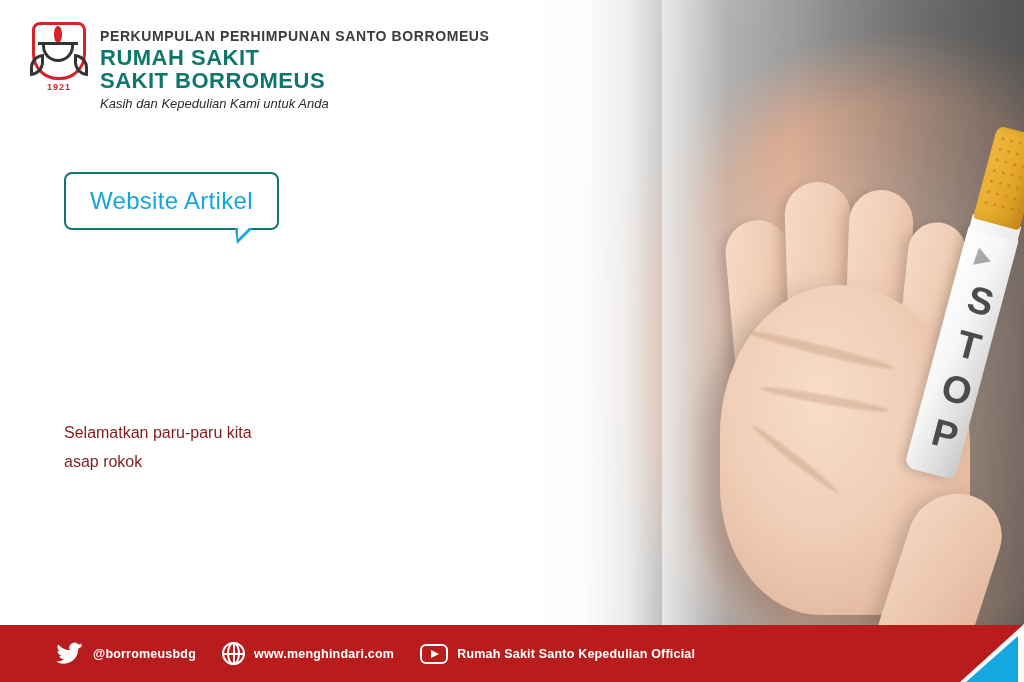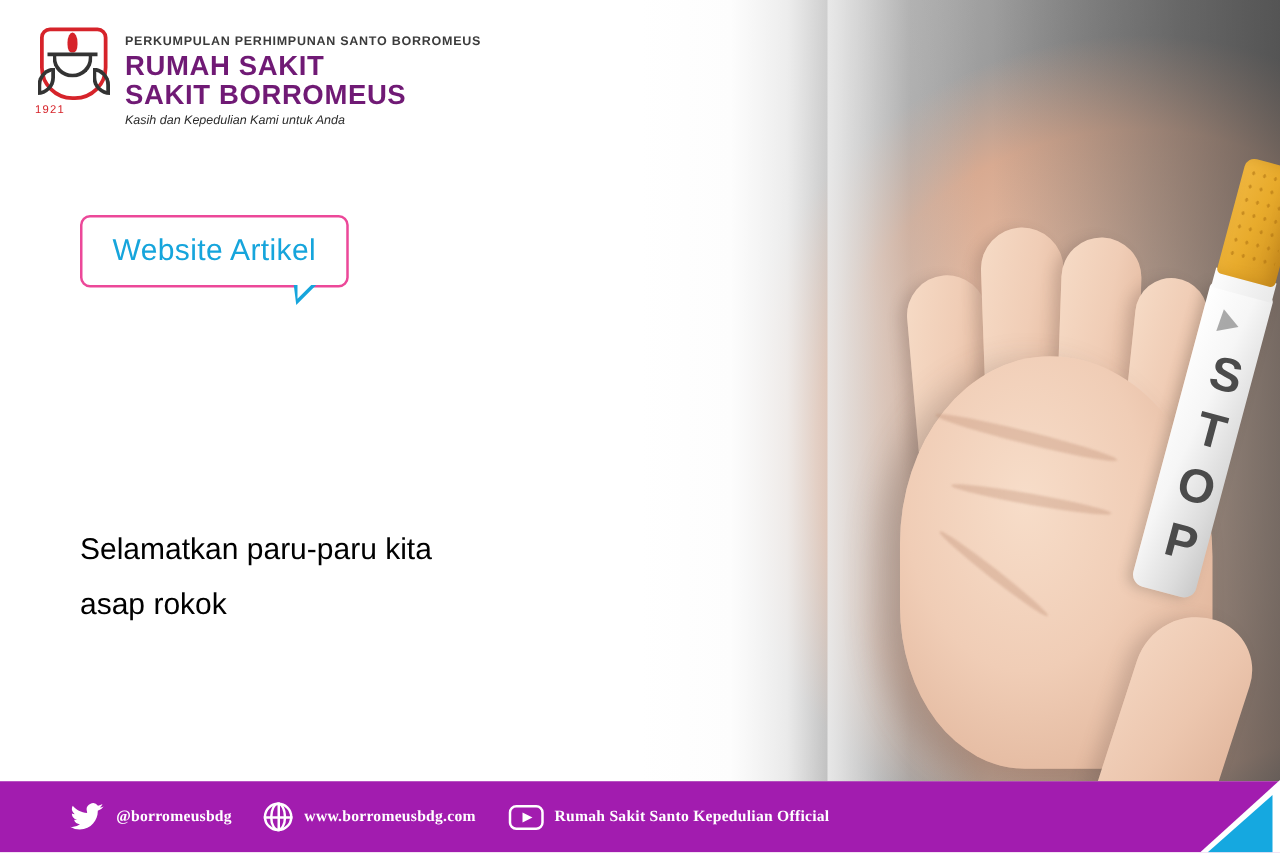--- a/index.html
+++ b/index.html
@@ -218,53 +218,54 @@
     width: 14px; height: 22px;
     border: 3px solid #333;
     box-sizing: border-box;
   }
   .logo-mark .leaf-l { left: 2px; border-radius: 14px 0 14px 0; }
   .logo-mark .leaf-r { right: 2px; border-radius: 0 14px 0 14px; }
   .logo-mark .year {
     position: absolute;
     left: 0; top: 62px;
     width: 62px;
+    text-align: center;
     font-size: 9px;
-    font-weight: normal;
+    font-weight: bold;
     letter-spacing: 1px;
     color: #d6232a;
   }
   .logo-text { margin-left: 10px; padding-top: 8px; }
   .logo-line1 {
-    font-size: 10px;
+    font-size: 14px;
     letter-spacing: .6px;
     color: #3b3b3b;
     font-weight: bold;
     margin-bottom: 2px;
   }
   .logo-line2, .logo-line3 {
     font-size: 22px;
     font-weight: bold;
-    color: #701a75;
+    color: #0f766e;
     letter-spacing: .5px;
     line-height: 1.06;
   }
   .logo-line4 {
     margin-top: 3px;
-    font-size: 10px;
+    font-size: 13px;
     font-style: italic;
     color: #2b2b2b;
   }
 
   
   .badge {
     position: absolute;
     left: 64px;
     top: 172px;
-    border: 2px solid #ec4899;
+    border: 2px solid #0f766e;
     border-radius: 8px;
     padding: 13px 24px 13px 24px;
   }
   .badge span {
     font-size: 24px;
     color: #16a5dc;
     letter-spacing: .3px;
   }
   .badge .tail {
     position: absolute;
@@ -293,36 +294,35 @@
     font-weight: bold;
     color: #1a9ed8;
     line-height: 1.12;
     letter-spacing: -.5px;
   }
   .subhead {
     position: absolute;
     left: 64px;
     top: 418px;
     width: 430px;
-    font-size: 24px;
-    color: #000000;
+    font-size: 16px;
+    color: #7f1d1d;
     line-height: 1.82;
   }
 
   
   .footer {
     position: absolute;
     left: 0;
     top: 625px;
     width: 1024px;
     height: 57px;
-    background: #a21caf;
+    background: #b91c1c;
     display: flex;
     align-items: center;
-    font-family: Liberation Serif, serif;
   }
   .fitem {
     display: flex;
     align-items: center;
     height: 57px;
     color: #ffffff;
     font-size: 12.5px;
     white-space: nowrap;
   }
   .fitem .label { margin-left: 9px; font-weight: bold; letter-spacing: .2px; }
@@ -492,21 +492,21 @@
         <path fill="#ffffff" d="M27 3.1c-1 .45-2.1.76-3.2.9A5.1 5.1 0 0 0 26 1.2c-1.1.66-2.3 1.13-3.6 1.38A5.05 5.05 0 0 0 13.6 7.2c0 .4.05.78.13 1.15C8.9 8.1 4.9 5.9 2.2 2.6a5.04 5.04 0 0 0 1.56 6.75 5 5 0 0 1-2.28-.63v.06c0 2.45 1.74 4.5 4.05 4.96a5.07 5.07 0 0 1-2.28.09 5.05 5.05 0 0 0 4.72 3.5A10.13 10.13 0 0 1 0 19.4a14.3 14.3 0 0 0 7.75 2.27c9.3 0 14.48-7.7 14.48-14.38l-.02-.65A10.2 10.2 0 0 0 27 3.1z"></path>
       </svg>
       <span class="label">@borromeusbdg</span>
     </div>
 
 
     <div class="fitem">
       <span class="globe">
         <span class="ell"></span>
       </span>
-      <span class="label">www.borromeusbdg.com</span>
+      <span class="label">www.menghindari.com</span>
     </div>
 
     <div class="fitem">
       <span class="yt"></span>
       <span class="label">Rumah Sakit Santo Kepedulian Official</span>
     </div>
 
     <div class="corner"></div>
     <div class="corner-in"></div>
   </div>

